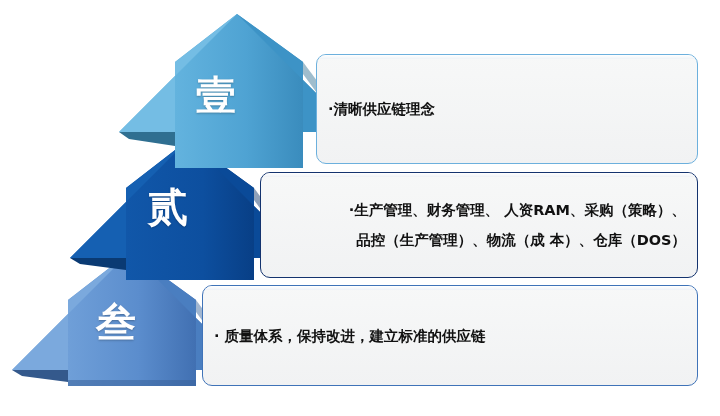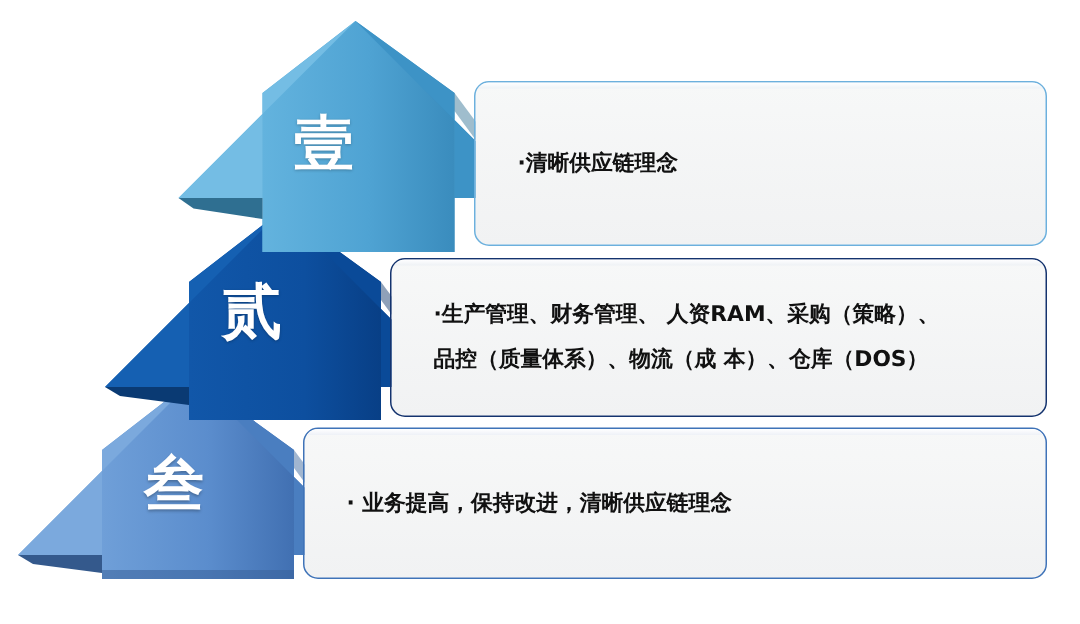--- a/index.html
+++ b/index.html
@@ -61,21 +61,21 @@
     position: absolute;
     box-sizing: border-box;
     background: #f4f5f6;
     border-radius: 10px;
     display: flex;
     flex-direction: column;
     justify-content: center;
     overflow: hidden;
   }
   .card-inner {
-    padding: 0 28px;
+    padding: 0 11px;
   }
   .line {
     color: #111111;
     font-weight: bold;
     font-family: "DejaVu Sans", "Liberation Sans", sans-serif;
     white-space: nowrap;
   }
 
   #card-1 {
     left: 316px;
@@ -88,21 +88,21 @@
   #card-1 .line { font-size: 14.5px; line-height: 30px; }
 
   #card-2 {
     left: 260px;
     top: 172px;
     width: 438px;
     height: 106px;
     border: 1.6px solid #14336e;
     background: linear-gradient(180deg,#f7f8f8 0%, #f1f2f3 100%);
   }
-  #card-2 .line { font-size: 14.5px; line-height: 30px; }
+  #card-2 .line { font-size: 14.5px; line-height: 30px; text-align: right; }
 
   #card-3 {
     left: 202px;
     top: 285px;
     width: 496px;
     height: 101px;
     border: 1.6px solid #3f73b8;
     background: linear-gradient(180deg,#f7f8f8 0%, #f1f2f3 100%);
   }
   #card-3 .line { font-size: 14.5px; line-height: 28px; }
@@ -200,24 +200,24 @@
     <div class="card-topstrip"></div>
     <div class="card-inner">
       <div class="line">·清晰供应链理念</div>
     </div>
   </div>
 
   <div class="card" id="card-2">
     <div class="card-topstrip"></div>
     <div class="card-inner">
       <div class="line">·生产管理、财务管理、 人资RAM、采购（策略）、</div>
-      <div class="line">品控（质量体系）、物流（成 本）、仓库（DOS）</div>
+      <div class="line">品控（生产管理）、物流（成 本）、仓库（DOS）</div>
     </div>
   </div>
 
   <div class="card" id="card-3">
     <div class="card-topstrip"></div>
     <div class="card-inner">
-      <div class="line">· 业务提高，保持改进，清晰供应链理念</div>
+      <div class="line">· 质量体系，保持改进，建立标准的供应链</div>
     </div>
   </div>
 
 </div>
 
 </body></html>

